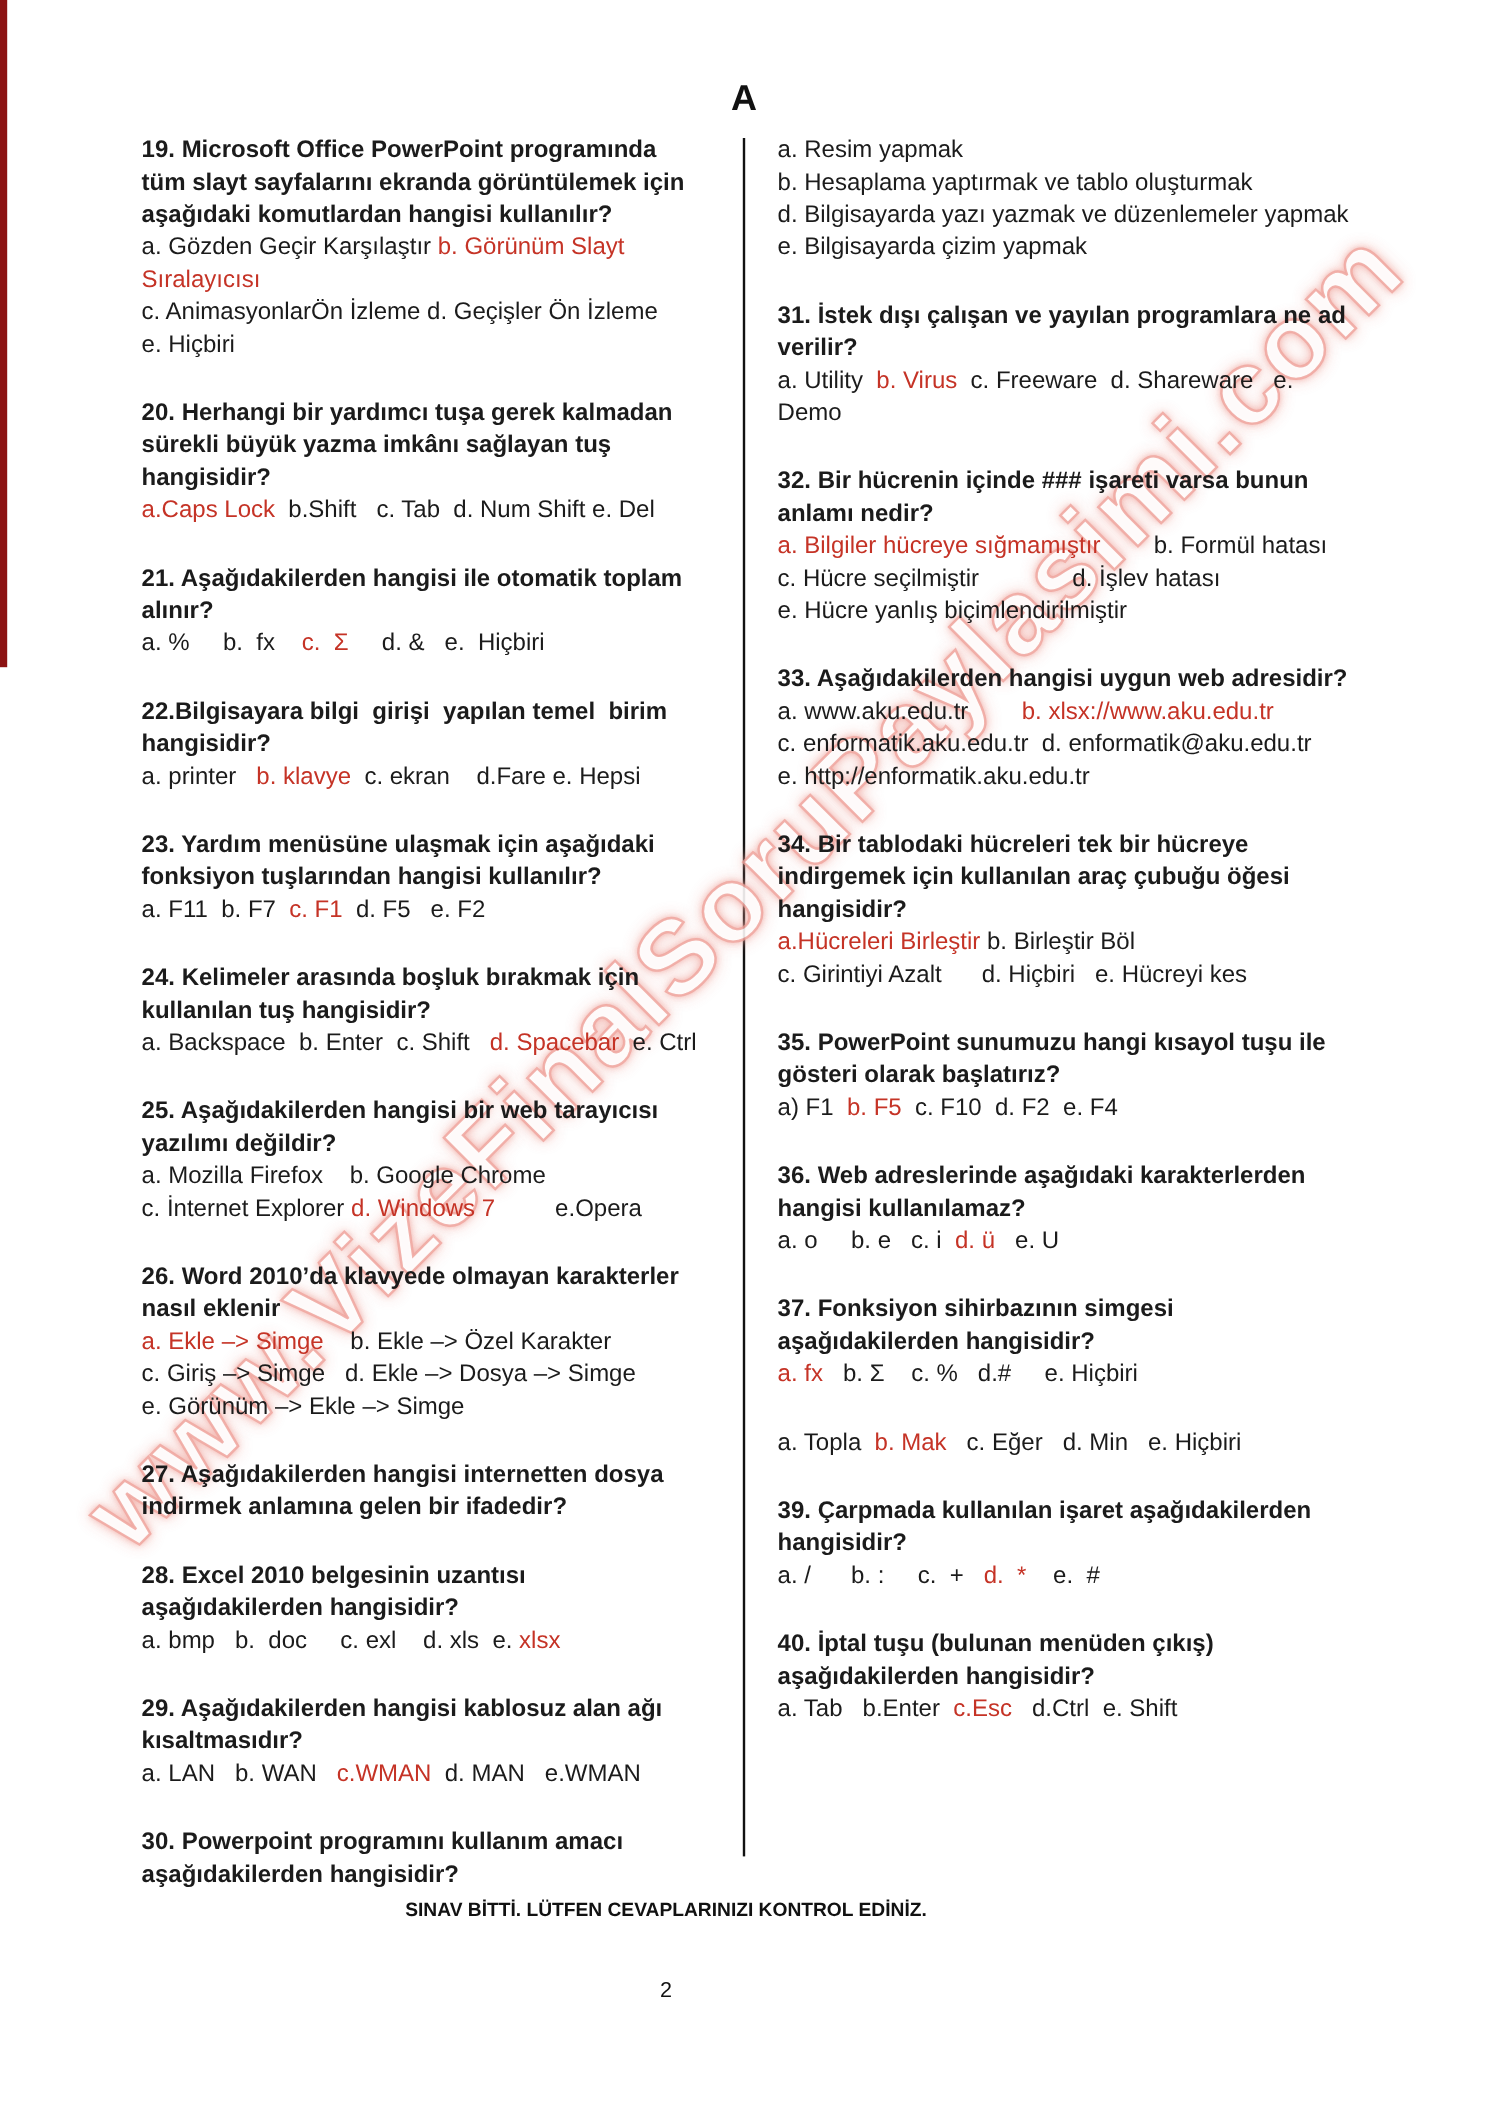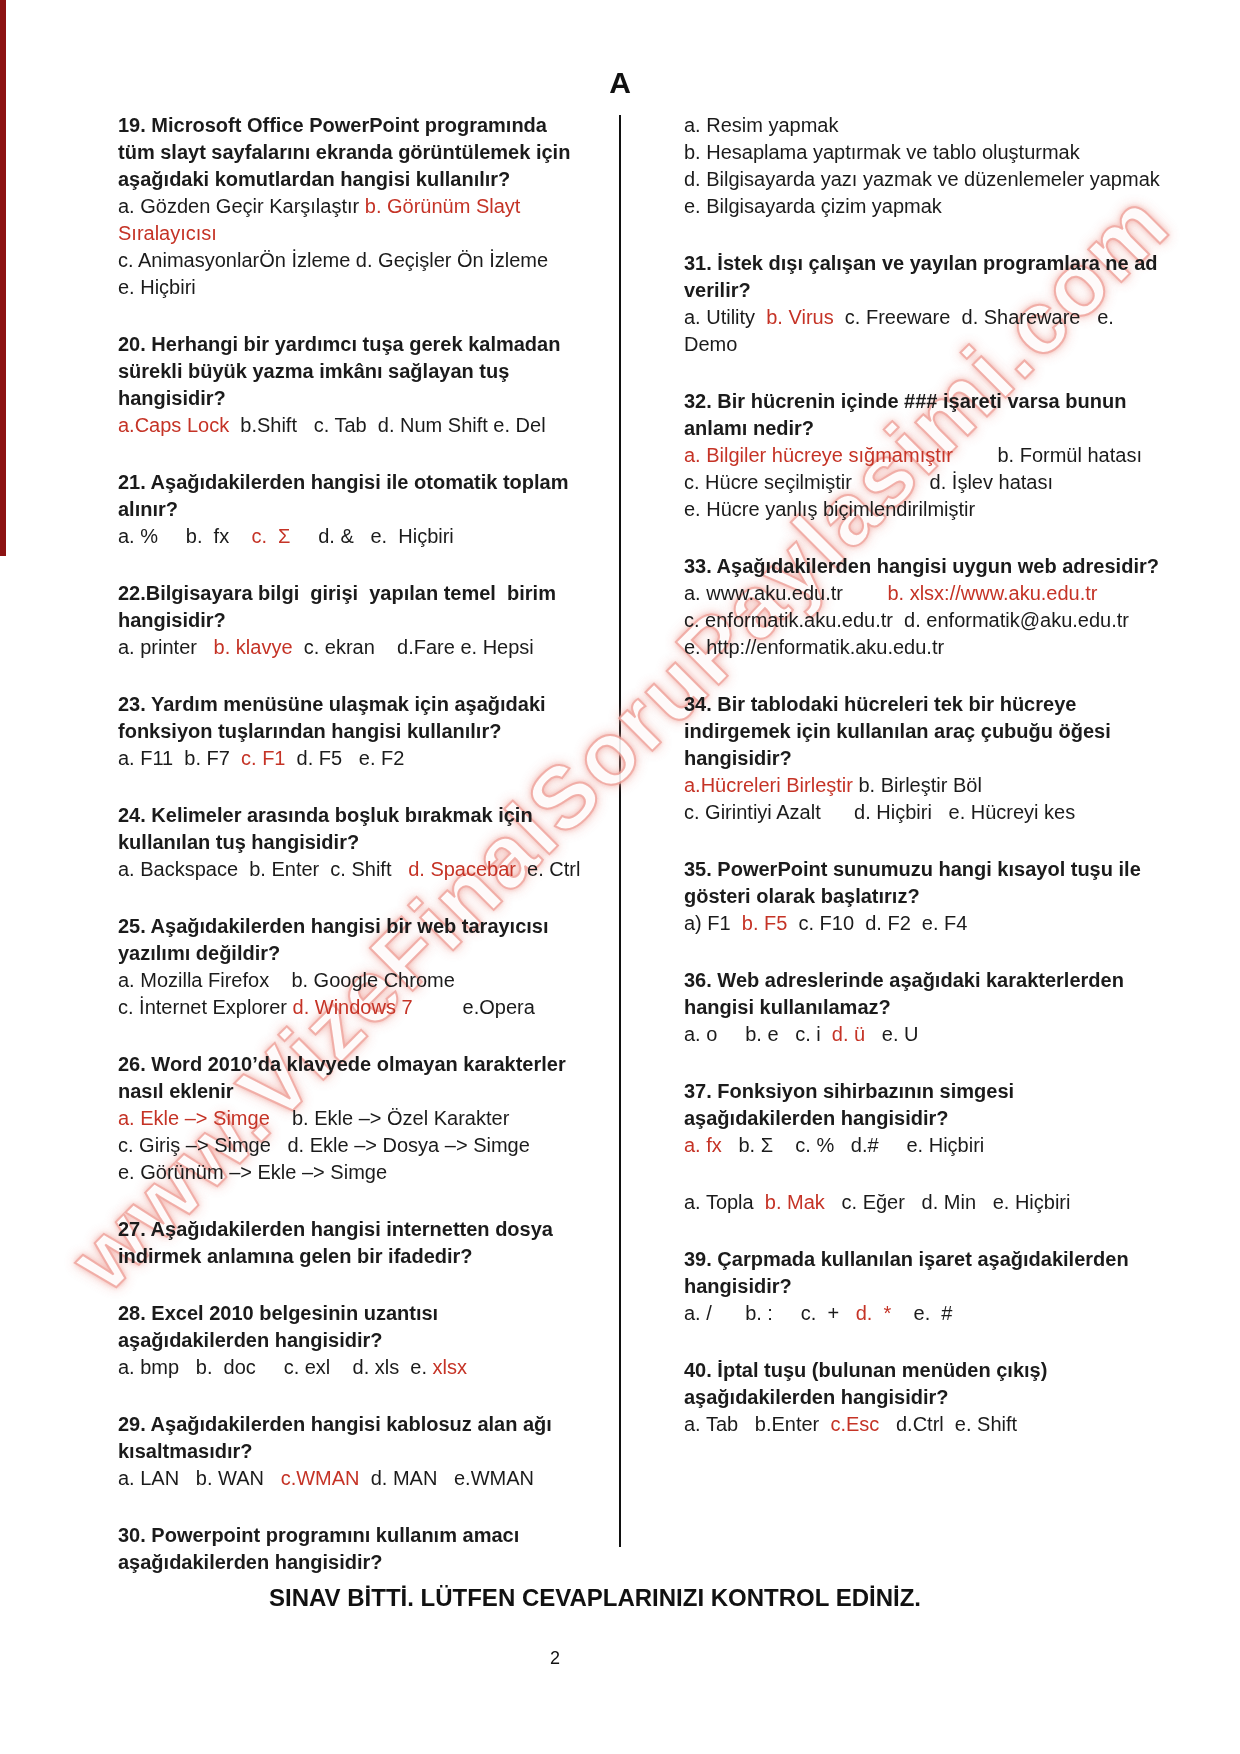--- a/index.html
+++ b/index.html
@@ -20,29 +20,29 @@
   }
   .divider{
     position:absolute;left:619px;top:115px;width:2px;height:1432px;
     background:#111;
   }
   .col{
     position:absolute;top:112px;z-index:2;
     font-size:20px;line-height:27px;
   }
   .col-left{left:118px;width:466px;}
-  .col-right{left:684px;width:486px;}
+  .col-right{left:648px;width:486px;}
   .question{margin-bottom:30px;}
   .stem{font-weight:bold;white-space:pre-wrap;}
   .opt-line{white-space:pre-wrap;}
   .seg{color:var(--text-color,#1b1b1b);}
   .seg.red{color:var(--answer-red,#c53326);}
   .footer{
     position:absolute;left:0;top:1584px;width:1110px;text-align:center;
-    font-weight:bold;font-size:24px;color:#111;z-index:2;padding-left:40px;
+    font-weight:bold;font-size:16px;color:#111;z-index:2;
   }
   .page-number{
     position:absolute;left:0;top:1648px;width:1110px;text-align:center;
     font-size:18px;color:#111;z-index:2;
   }
   .watermark{
     position:absolute;left:-330px;top:690px;width:1900px;text-align:center;
     transform:rotate(-45deg);transform-origin:50% 50%;
     z-index:1;pointer-events:none;
     font-size:88px;font-weight:bold;letter-spacing:3px;

